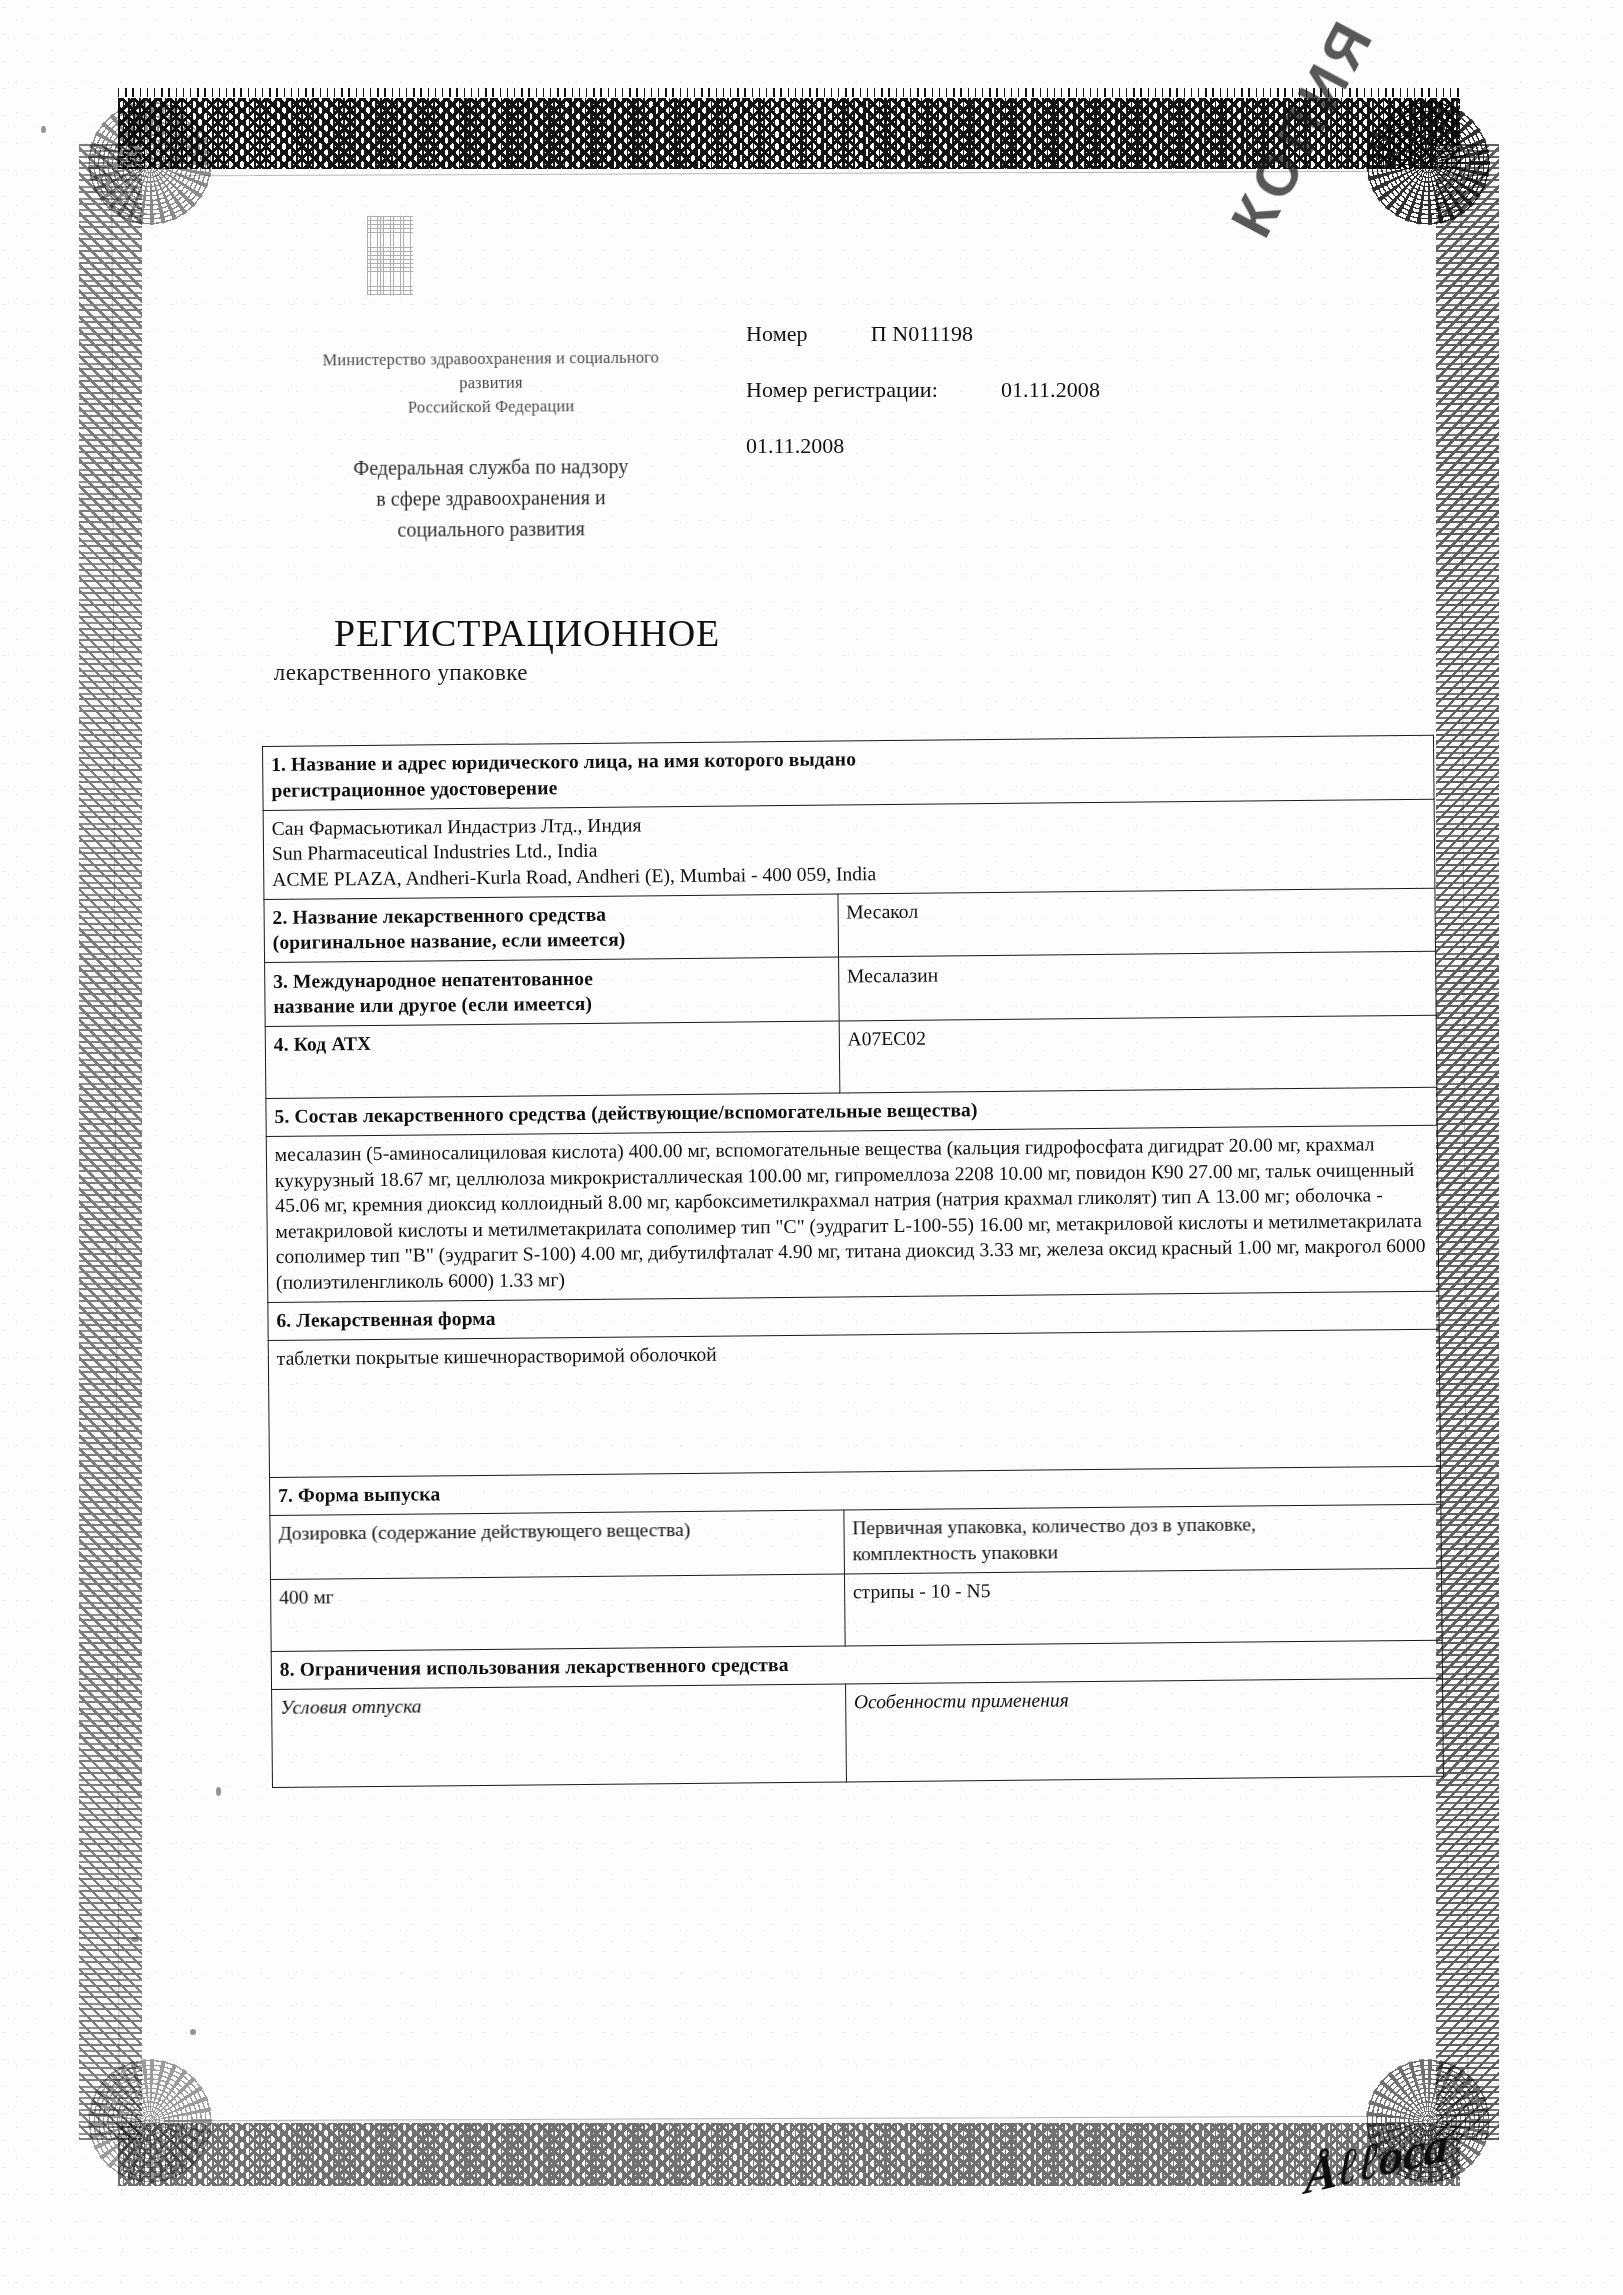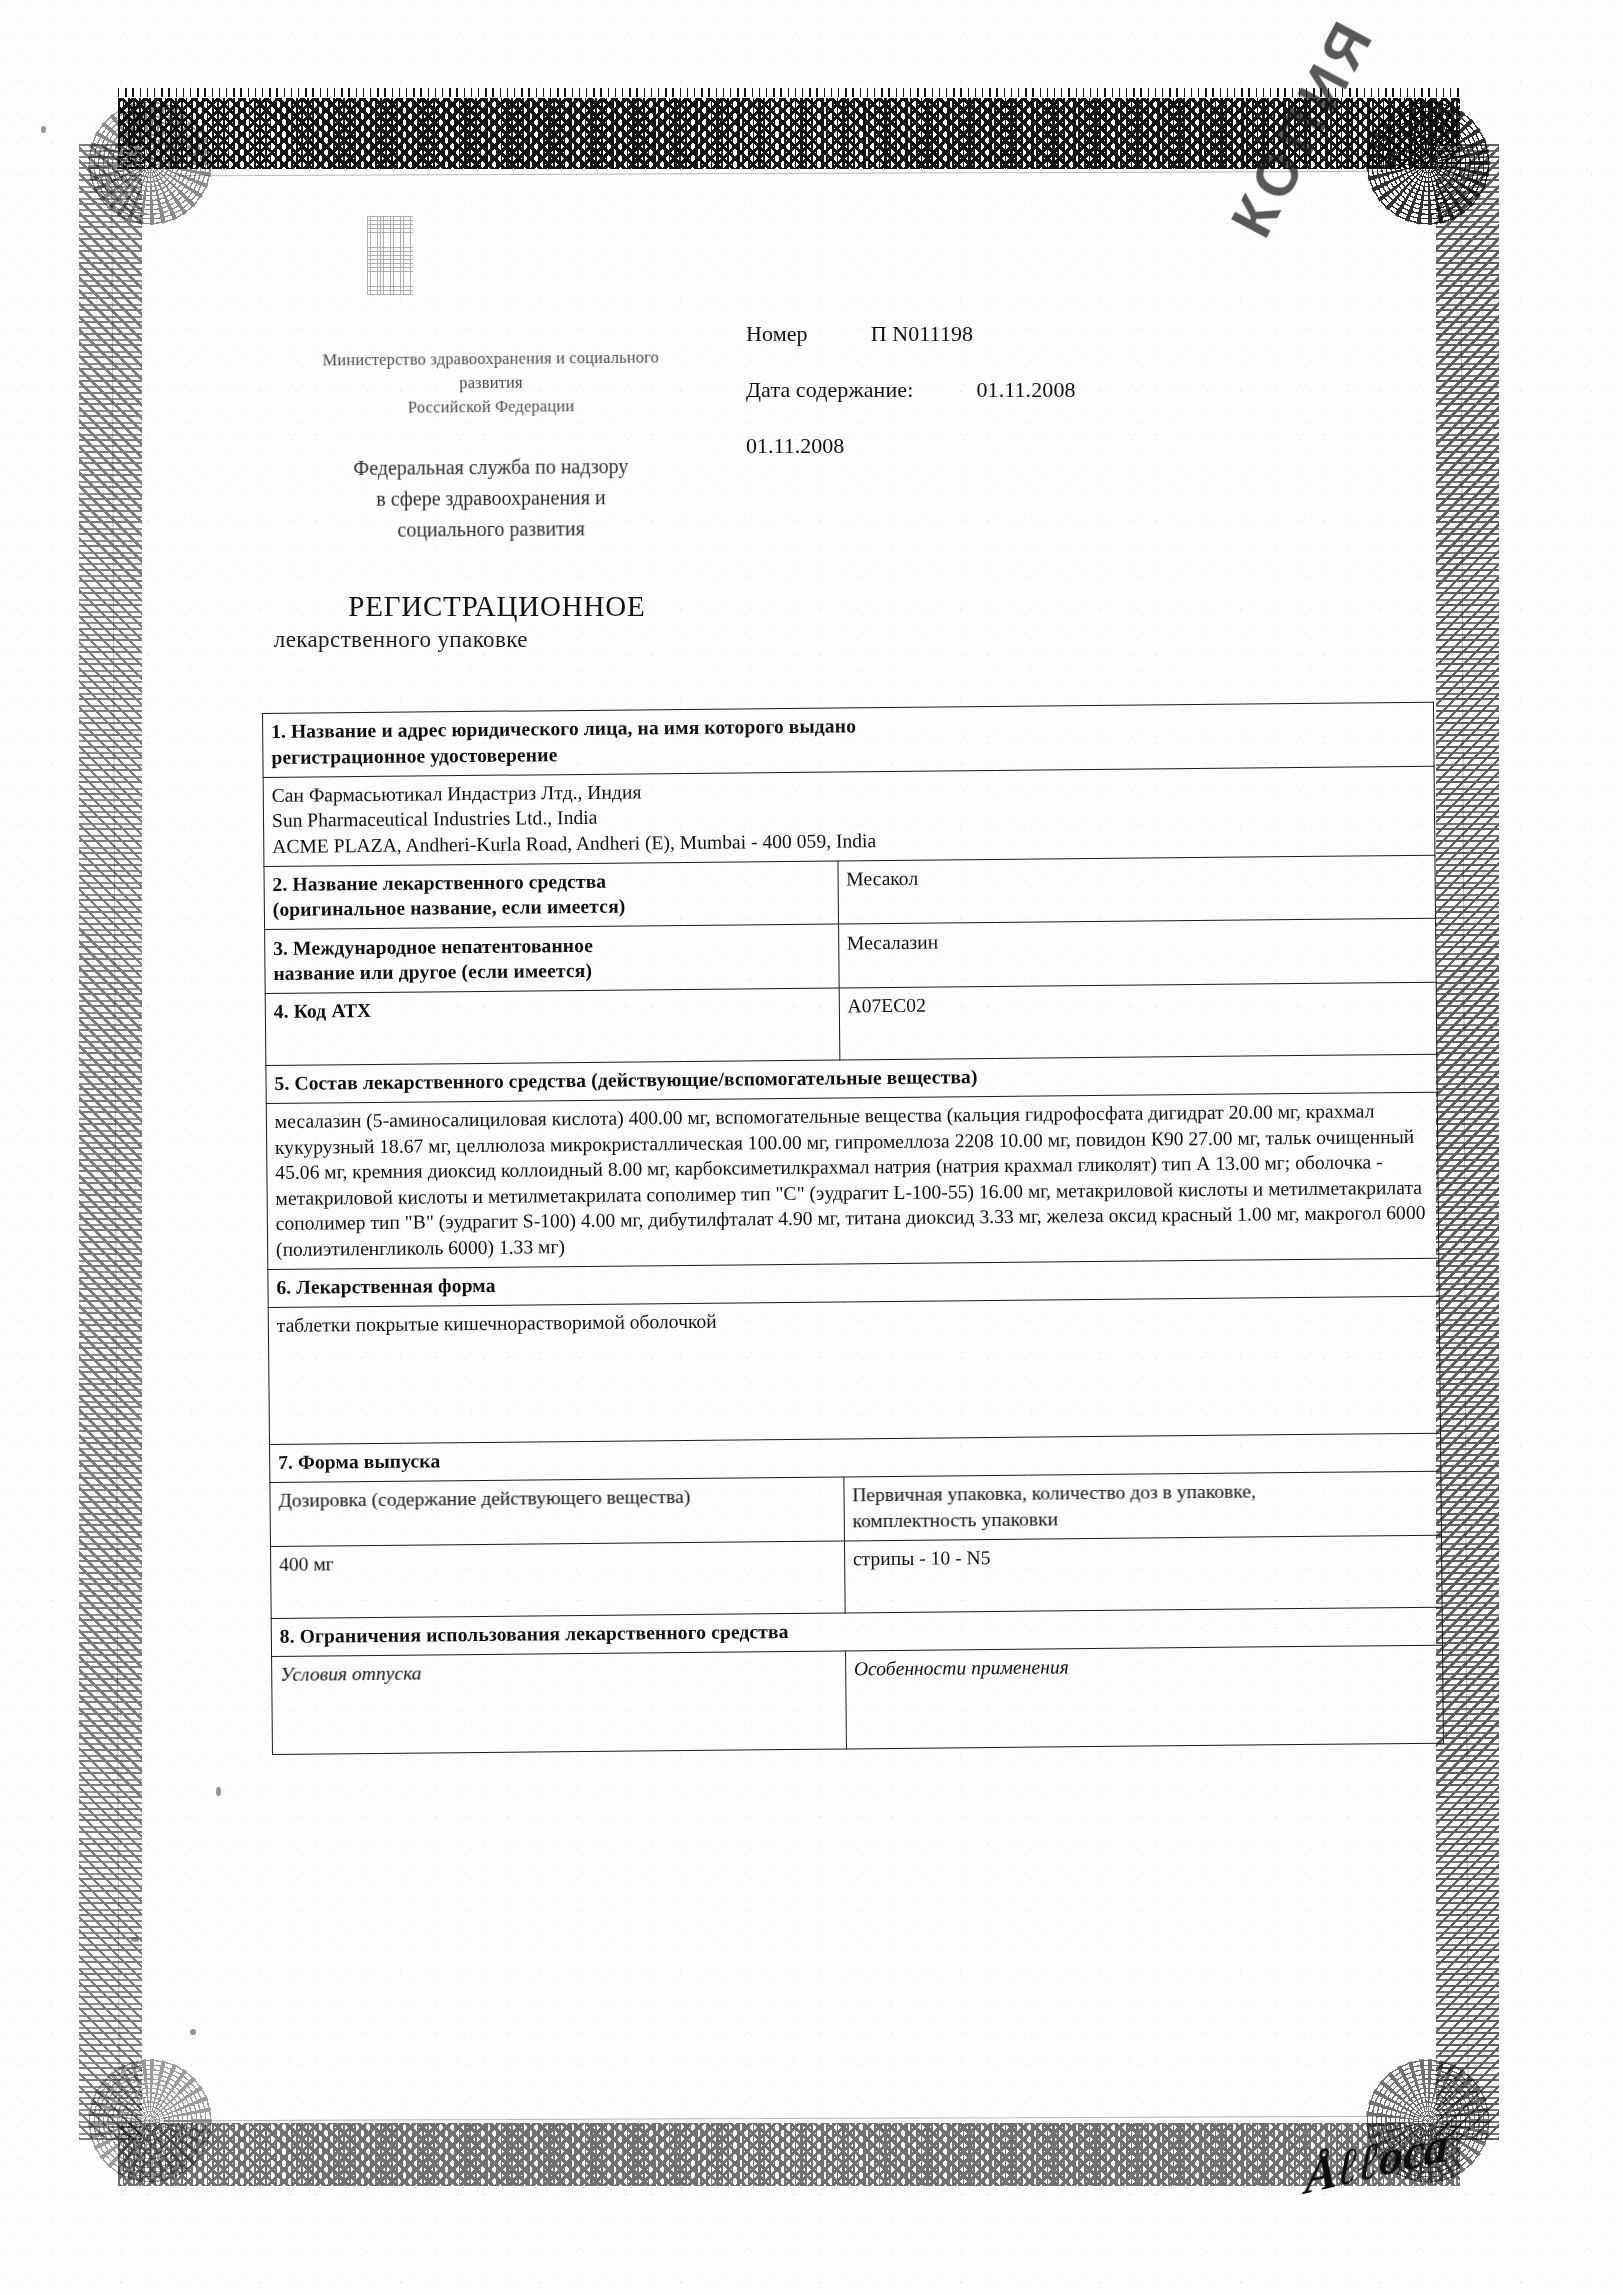--- a/index.html
+++ b/index.html
@@ -155,26 +155,26 @@
   }
   .service {
     margin-top: 34px;
     font-size: 20px;
     line-height: 1.55;
     color: #2e2e2e;
     filter: blur(0.1px);
     transform: rotate(-0.4deg);
   }
   .cert-title {
-    margin-top: 43px;
-    font-size: 29px;
+    margin-top: 64px;
+    font-size: 38px;
     line-height: 1.30;
     letter-spacing: 0.8px;
     color: #111;
-    text-align: center;
+    text-align: right;
     padding-left: 11.8px;
   }
   .cert-sub {
     font-size: 23px;
     letter-spacing: 0.4px;
     color: #1c1c1c;
     text-align: left;
     padding-left: 11.8px;
     margin-top: 1.3px;
   }
@@ -315,21 +315,21 @@
         </div>
         <div class="cert-sub">лекарственного упаковке</div>
       </div>
 
       <div class="hdr-right">
         <div class="kv">
           <span class="k">Номер</span>
           <span class="v">П N011198</span>
         </div>
         <div class="kv">
-          <span class="k">Дата содержание:</span>
+          <span class="k">Номер регистрации:</span>
           <span class="v">01.11.2008</span>
         </div>
         <div class="dateline">01.11.2008</div>
       </div>
     </div>
 
     <div id="form">
       <table class="tbl">
         <colgroup>
             <col class="col-l">

